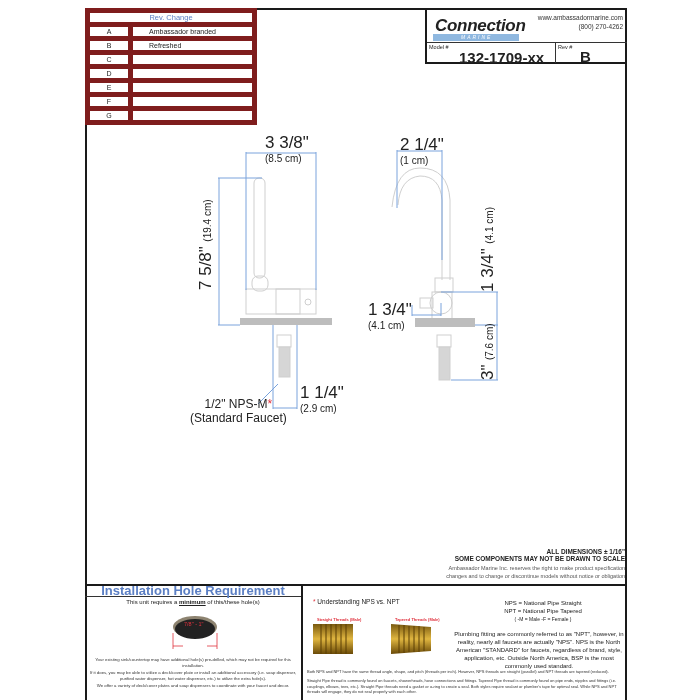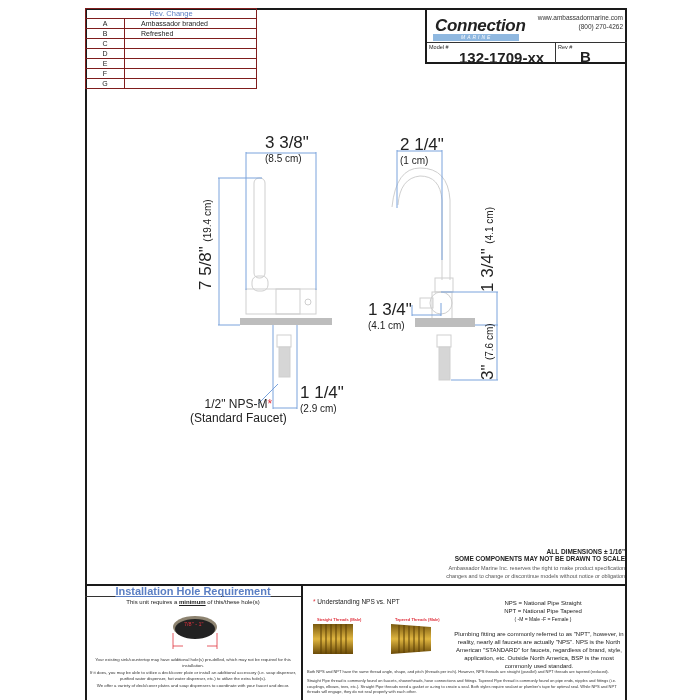--- a/index.html
+++ b/index.html
@@ -1,19 +1,19 @@
 <!DOCTYPE html>
 <html><head>
 <meta charset="utf-8">
 <style>
   html, body { margin:0; padding:0; background:#fff; }
   body { width:700px; height:700px; position:relative; overflow:hidden; font-family:"Liberation Sans", sans-serif; color:#222; }
   .sheet { position:absolute; left:85px; top:8px; width:542px; height:692px; border:2px solid #1a1a1a; border-bottom:none; box-sizing:border-box; }
   .rev-table { position:absolute; left:85px; top:8px; width:172px; border-collapse:collapse; font-size:7px; }
-  .rev-table td, .rev-table th { border:1px solid #7f1d1d; height:9px; padding:0 16px; line-height:9px; }
+  .rev-table td, .rev-table th { border:5px solid #7f1d1d; height:9px; padding:0 16px; line-height:9px; }
   .rev-table th { color:#5b7fc4; font-weight:normal; text-align:center; font-size:7.5px; }
   .rev-table td.letter { width:6px; text-align:center; }
   .title-block { position:absolute; left:425px; top:8px; width:202px; height:56px; border-left:2px solid #1a1a1a; border-bottom:2px solid #1a1a1a; box-sizing:border-box; }
   .logo { position:absolute; left:6px; top:8px; width:95px; height:26px; }
   .logo-text { position:absolute; left:2px; top:0; font-family:"Liberation Sans", sans-serif; font-style:italic; font-weight:bold; font-size:17px; color:#222; letter-spacing:-0.3px; }
   .logo-bar { position:absolute; left:0; top:18px; width:86px; height:7px; background:#8fb8e0; }
   .logo-sub { position:absolute; left:28px; top:18px; font-size:5px; color:#fff; letter-spacing:2px; font-style:italic; line-height:7px; }
   .web { position:absolute; right:4px; top:5px; font-size:6.5px; text-align:right; line-height:9px; color:#333; }
   .model-row { position:absolute; left:0; top:34px; width:200px; height:20px; border-top:1px solid #333; }
   .model-label { position:absolute; left:2px; top:1px; font-size:5.5px; }
@@ -25,21 +25,21 @@
   .dim { position:absolute; color:#222; white-space:nowrap; }
   .dim .big { font-size:17px; }
   .dim .cm { font-size:10px; }
   .rot { transform:rotate(-90deg); transform-origin:left top; }
   .notes { position:absolute; right:75px; top:548px; text-align:right; }
   .notes .n1 { font-size:6.5px; font-weight:bold; }
   .notes .n2 { font-size:6.5px; font-weight:bold; }
   .notes .n3 { font-size:5.5px; color:#555; line-height:8px; margin-top:2px; }
   .bottom { position:absolute; left:85px; top:584px; width:542px; height:116px; border-top:2px solid #1a1a1a; box-sizing:border-box; }
   .install { position:absolute; left:0; top:0; width:218px; height:116px; border-right:2px solid #1a1a1a; box-sizing:border-box; }
-  .sec-head { height:10px; border-bottom:1px solid #333; color:#5b7fc4; font-weight:bold; font-size:11px; text-align:center; line-height:10px;text-decoration:underline; }
+  .sec-head { height:10px; border-bottom:1px solid #333; color:#5b7fc4; font-weight:bold; font-size:13px; text-align:center; line-height:10px; }
   .install .req { font-size:6px; text-align:center; margin-top:2px; }
   .install .small { font-size:4.3px; text-align:center; color:#333; line-height:6px; padding:0 4px; }
   .supply { position:absolute; left:218px; top:0; width:322px; height:116px; }
   .supply .und { position:absolute; left:10px; top:12px; font-size:6.5px; }
   .red { color:#e0323e; }
   .thread-label { position:absolute; font-size:4px; color:#e0323e; font-weight:bold; }
   .defs { position:absolute; left:160px; top:13px; width:160px; text-align:center; font-size:6px; line-height:8px; }
   .para { position:absolute; left:150px; top:44px; width:172px; text-align:center; font-size:6px; line-height:8px; }
   .fine { position:absolute; left:4px; width:316px; font-size:4px; line-height:5.5px; color:#333; }
   u { text-decoration:underline; }

